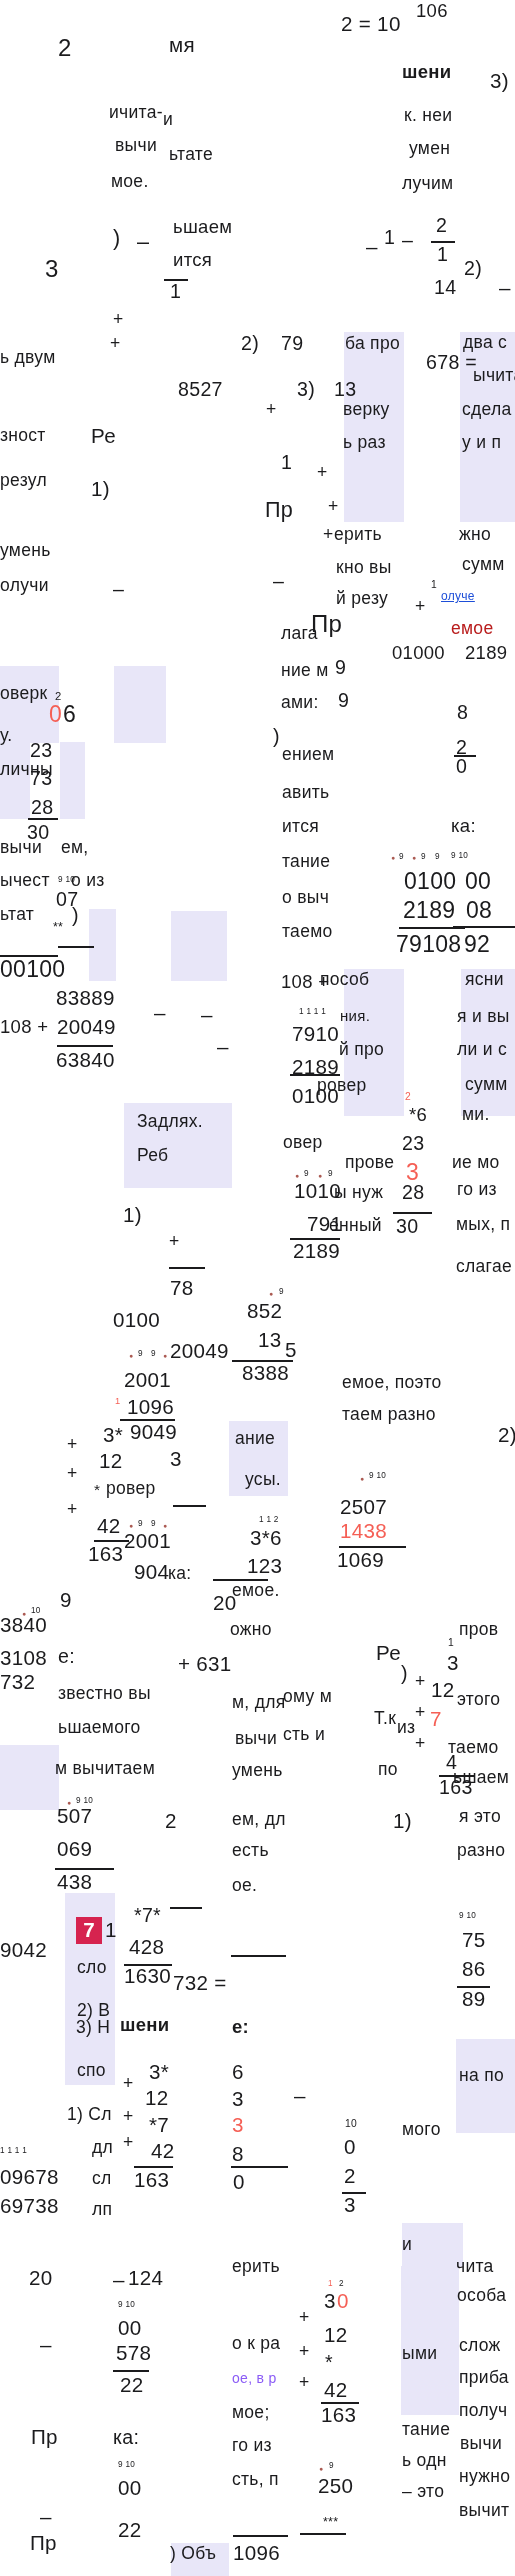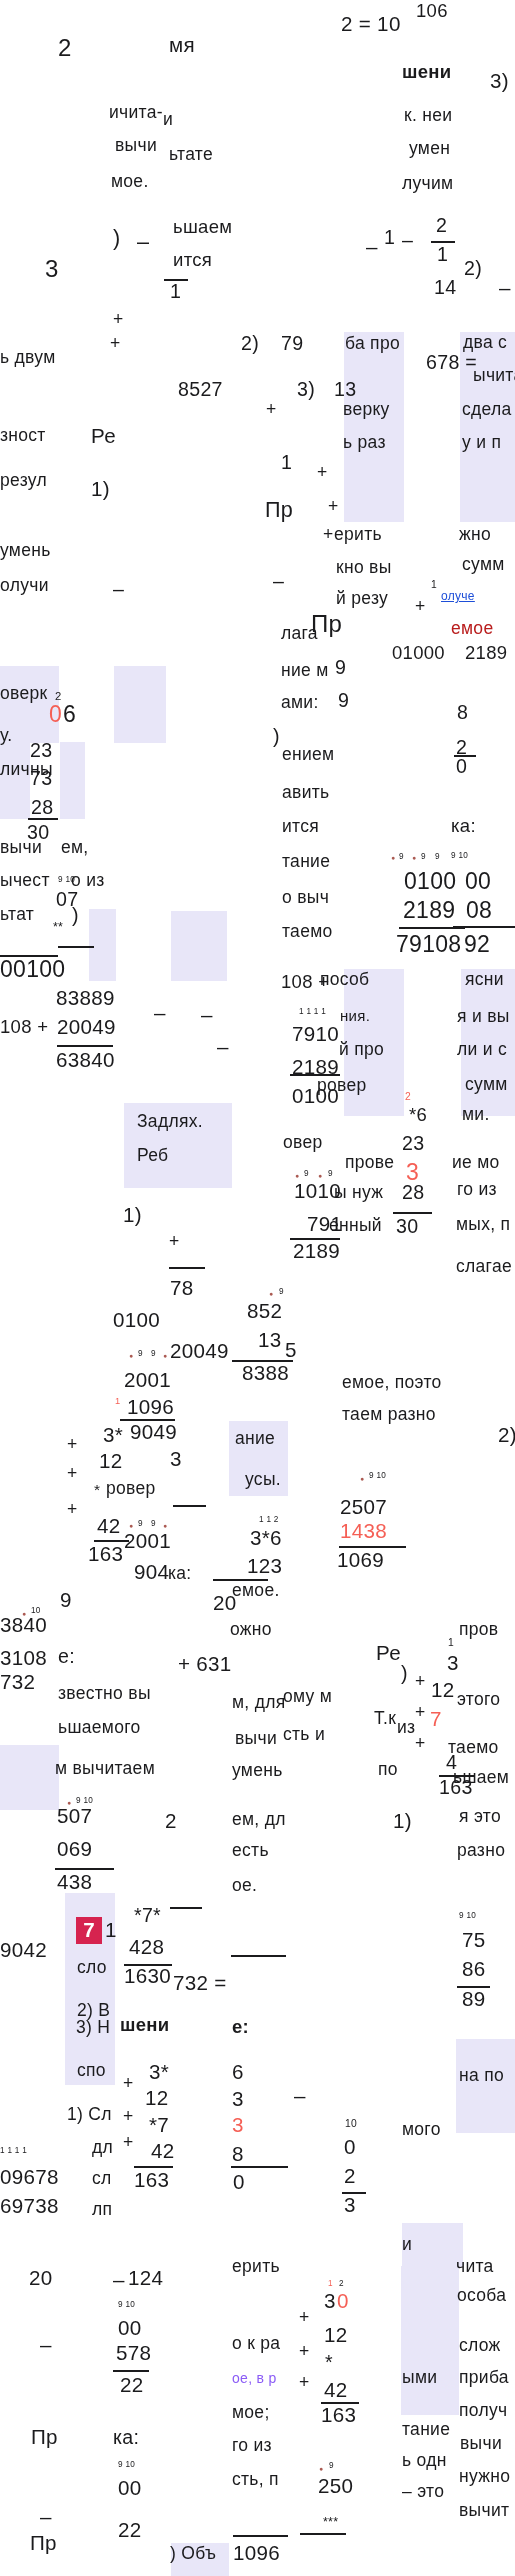--- a/index.html
+++ b/index.html
@@ -386,21 +386,21 @@
     <span class="fr" style="left: 118px; top: 2301px; font-size: 8.2px; color: rgb(27, 27, 29);">9 10</span>
     <span class="fr" style="left: 299px; top: 2309px; font-size: 17.5px; color: rgb(27, 27, 29);">+</span>
     <span class="fr" style="left: 118px; top: 2318px; font-size: 20.6px; color: rgb(27, 27, 29);">00</span>
     <span class="fr" style="left: 324px; top: 2325px; font-size: 20.6px; color: rgb(27, 27, 29);">12</span>
     <span class="fr" style="left: 40px; top: 2335px; font-size: 20.6px; color: rgb(27, 27, 29);">–</span>
     <span class="fr" style="left: 232px; top: 2335px; font-size: 17.5px; color: rgb(27, 27, 29);">о к ра</span>
     <span class="fr" style="left: 299px; top: 2343px; font-size: 17.5px; color: rgb(27, 27, 29);">+</span>
     <span class="fr" style="left: 459px; top: 2337px; font-size: 17.5px; color: rgb(27, 27, 29);">слож</span>
     <span class="fr" style="left: 116px; top: 2343px; font-size: 20.6px; color: rgb(27, 27, 29);">578</span>
     <span class="fr" style="left: 325px; top: 2353px; font-size: 19.6px; color: rgb(27, 27, 29);">*</span>
-    <span class="fr" style="left: 402px; top: 2345px; font-size: 17.5px; color: rgb(27, 27, 29); margin-top: 24px;">ыми</span>
+    <span class="fr" style="left: 402px; top: 2345px; font-size: 17.5px; color: rgb(27, 27, 29);">ыми</span>
     <span class="fr" style="left: 232px; top: 2371px; font-size: 14px; color: #8b5cf6;">ое, в р</span>
     <span class="fr" style="left: 299px; top: 2374px; font-size: 17.5px; color: rgb(27, 27, 29);">+</span>
     <span class="fr" style="left: 459px; top: 2369px; font-size: 17.5px; color: rgb(27, 27, 29);">приба</span>
     <span class="fr" style="left: 120px; top: 2375px; font-size: 20.6px; color: rgb(27, 27, 29);">22</span>
     <span class="fr" style="left: 324px; top: 2380px; font-size: 20.6px; color: rgb(27, 27, 29);">42</span>
     <span class="fr" style="left: 232px; top: 2404px; font-size: 17.5px; color: rgb(27, 27, 29);">мое;</span>
     <span class="fr" style="left: 321px; top: 2405px; font-size: 20.6px; color: rgb(27, 27, 29);">163</span>
     <span class="fr" style="left: 459px; top: 2402px; font-size: 17.5px; color: rgb(27, 27, 29);">получ</span>
     <span class="fr" style="left: 31px; top: 2427px; font-size: 20.6px; color: rgb(27, 27, 29);">Пр</span>
     <span class="fr" style="left: 113px; top: 2428px; font-size: 19.6px; color: rgb(27, 27, 29);">ка:</span>

